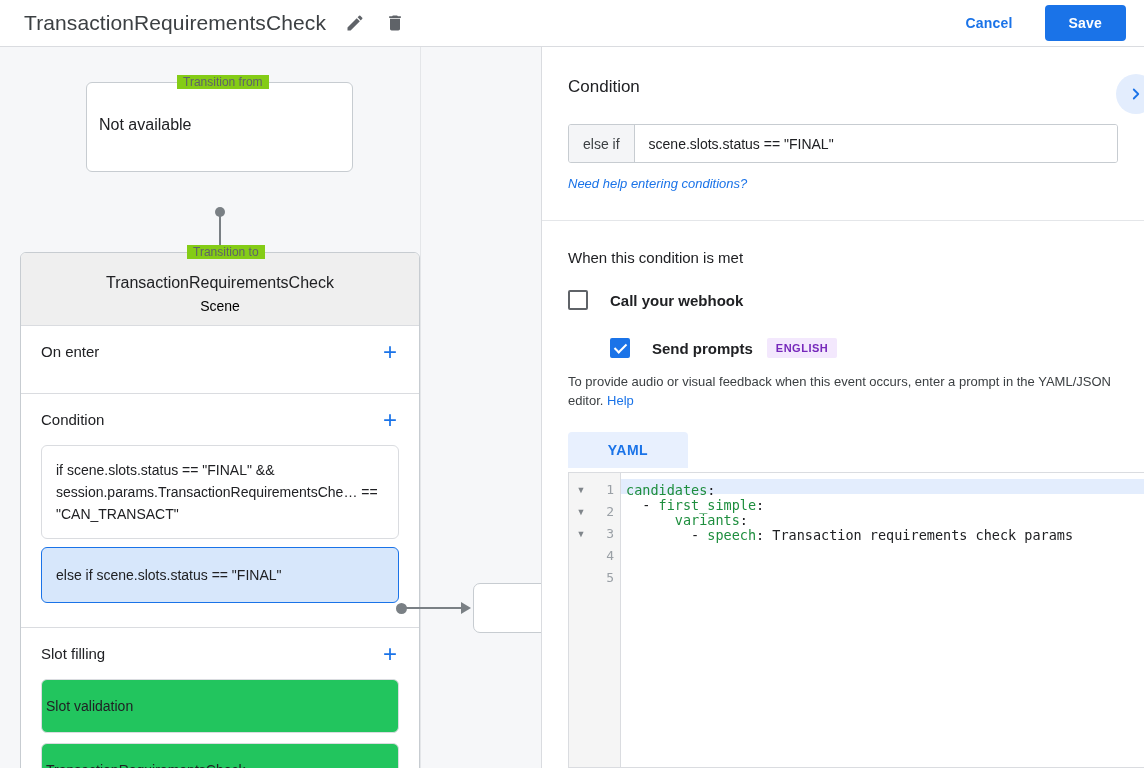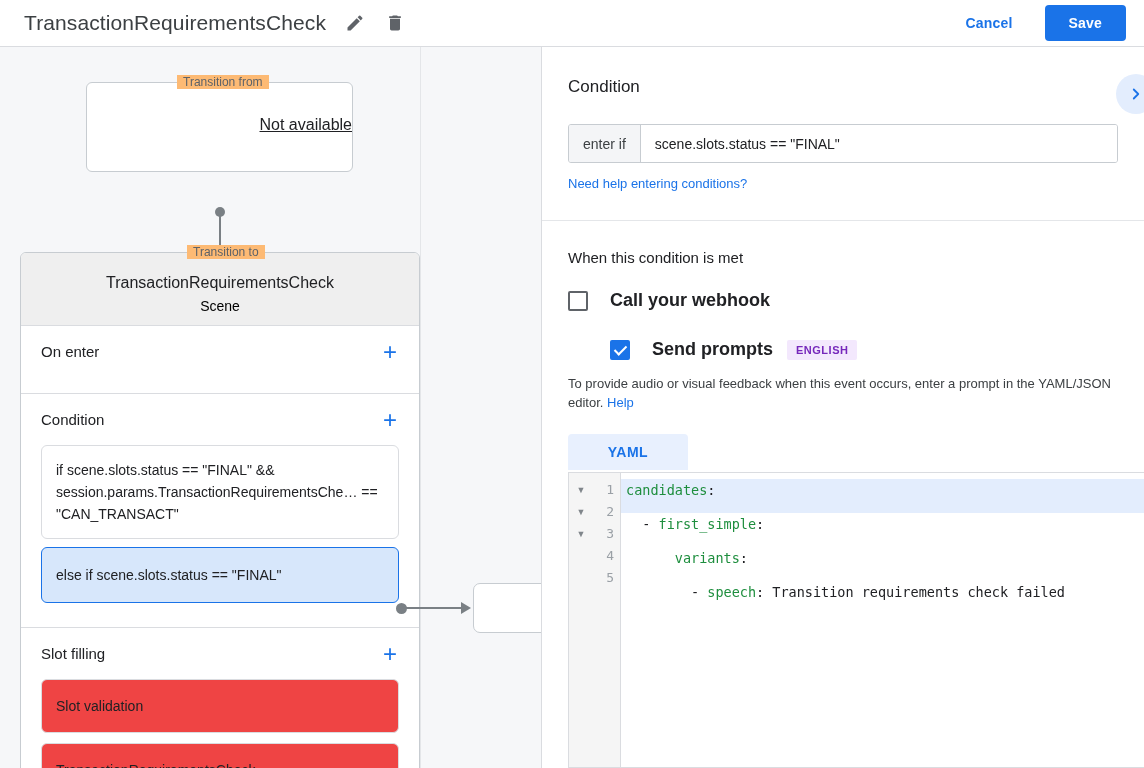--- a/index.html
+++ b/index.html
@@ -69,36 +69,36 @@
   
   .node-card {
     position: absolute;
     background: #ffffff;
     border: 1px solid #c7ccd1;
     border-radius: 6px;
   }
   .node-legend {
     position: absolute;
     top: -8px;
-    background: #fdba74;
+    background: #84cc16;
     padding: 0 6px;
     font-size: 12px;
     color: #5f6368;
     white-space: nowrap;
   }
 
   #transition-from-card {
     left: 86px; top: 35px; width: 267px; height: 90px;
   }
   #transition-from-legend { left: 90px; }
   #transition-from-value {
     position: absolute;
-    left: 0; right: 0; top: 33px;
-    text-align: right;
-    font-size: 16px; color: #202124; text-decoration: underline;
+    left: 12px; right: 0; top: 33px;
+    text-align: left;
+    font-size: 16px; color: #202124;
   }
 
   
   #connector-dot {
     position: absolute;
     left: 215px; top: 160px;
     width: 10px; height: 10px;
     border-radius: 50%;
     background: #7a8085;
   }
@@ -164,23 +164,23 @@
   }
   .cond-box.selected {
     background: #d7e7fb;
     border: 1px solid #1a73e8;
     border-radius: 6px;
   }
   .cond-box.selected, .cond-box.single-line { padding: 16px 14px; }
   .slot-box {
     border: 1px solid #dadce0;
     border-radius: 6px;
-    padding: 18px 14px;
+    padding: 18px 4px;
     font-size: 14px; color: #202124;
-    background: #ef4444;
+    background: #22c55e;
     margin-bottom: 10px;
     cursor: pointer;
   }
 
   
   #edge-dot {
     position: absolute;
     left: 396px; top: 556px;
     width: 11px; height: 11px;
     border-radius: 50%;
@@ -257,21 +257,21 @@
     flex: 1; border: none; outline: none;
     padding: 0 14px;
     font-size: 14px; color: #202124;
     font-family: "Liberation Sans", sans-serif;
     background: #ffffff;
   }
   #condition-help-link {
     display: inline-block;
     margin-top: 13px;
     font-size: 13px; color: #1a73e8;
-    text-decoration: none; cursor: pointer;
+    text-decoration: none; cursor: pointer; font-style: italic;
   }
 
   #met-section { padding: 28px 26px 0 26px; }
   #met-heading { font-size: 15px; color: #202124; margin-bottom: 24px; }
 
   .check-row { display: flex; align-items: center; margin-bottom: 0; }
   .checkbox {
     width: 20px; height: 20px;
     border: 2px solid #5f6368;
     border-radius: 2px;
@@ -287,21 +287,21 @@
     content: "";
     position: absolute;
     left: 5px; top: 1px;
     width: 5px; height: 10px;
     border: solid #ffffff;
     border-width: 0 2px 2px 0;
     transform: rotate(45deg);
   }
   .check-label {
     margin-left: 22px;
-    font-size: 18px; color: #202124; font-weight: bold;
+    font-size: 15px; color: #202124; font-weight: bold;
   }
   #webhook-row { margin-bottom: 28px; }
   #prompts-row { margin-bottom: 14px; padding-left: 42px; }
   #english-badge {
     margin-left: 14px;
     background: #f3e8fd;
     color: #7627bb;
     font-size: 11px;
     font-weight: bold;
     letter-spacing: 0.5px;
@@ -368,21 +368,21 @@
     font-family: "DejaVu Sans Mono", monospace;
     font-size: 13px; color: #9aa0a6;
   }
   #code-area {
     flex: 1;
     padding-top: 6px;
     position: relative;
     overflow: hidden;
   }
   .code-line {
-    height: 34px; line-height: 22px;
+    height: 15px; line-height: 22px;
     font-family: "DejaVu Sans Mono", monospace;
     font-size: 13.5px;
     color: #202124;
     white-space: pre;
     padding-left: 5px;
   }
   .code-line.highlight { background: #e3edfd; }
   .tok-key { color: #1e8e3e; }
   .tok-punct { color: #202124; }
   .tok-text { color: #202124; }
@@ -470,21 +470,21 @@
   <div id="condition-section">
     <div id="condition-heading">Condition</div>
 
     <div id="expand-panel-btn">
       <svg width="18" height="18" viewBox="0 0 24 24" fill="none" stroke="#1a73e8" stroke-width="2.4" stroke-linecap="round" stroke-linejoin="round" aria-hidden="true">
         <polyline points="9 6 15 12 9 18"></polyline>
       </svg>
     </div>
 
     <div id="condition-input-row">
-      <div id="condition-prefix">enter if</div>
+      <div id="condition-prefix">else if</div>
       <input id="condition-value" type="text" value="scene.slots.status == &quot;FINAL&quot;" style="">
     </div>
 
     <a id="condition-help-link">Need help entering conditions?</a>
   </div>
 
   <div id="met-section">
     <div id="met-heading">When this condition is met</div>
 
     <div class="check-row" id="webhook-row">
@@ -520,18 +520,18 @@
         <div class="line-no">1</div>
         <div class="line-no">2</div>
         <div class="line-no">3</div>
         <div class="line-no">4</div>
         <div class="line-no">5</div>
       </div>
     <div id="code-area">
         <div class="code-line highlight"><span class="tok-punct"></span><span class="tok-key">candidates</span><span class="tok-punct">:</span><span class="tok-text"></span></div>
         <div class="code-line"><span class="tok-punct">  - </span><span class="tok-key">first_simple</span><span class="tok-punct">:</span><span class="tok-text"></span></div>
         <div class="code-line"><span class="tok-punct">      </span><span class="tok-key">variants</span><span class="tok-punct">:</span><span class="tok-text"></span></div>
-        <div class="code-line"><span class="tok-punct">        - </span><span class="tok-key">speech</span><span class="tok-punct">:</span><span class="tok-text"> Transition requirements check failed</span></div>
+        <div class="code-line"><span class="tok-punct">        - </span><span class="tok-key">speech</span><span class="tok-punct">:</span><span class="tok-text"> Transaction requirements check params</span></div>
         <div class="code-line"><span class="tok-punct"></span><span class="tok-key"></span><span class="tok-punct"></span><span class="tok-text"></span></div>
       </div>
   </div>
 
 </div>
 
 </body></html>

